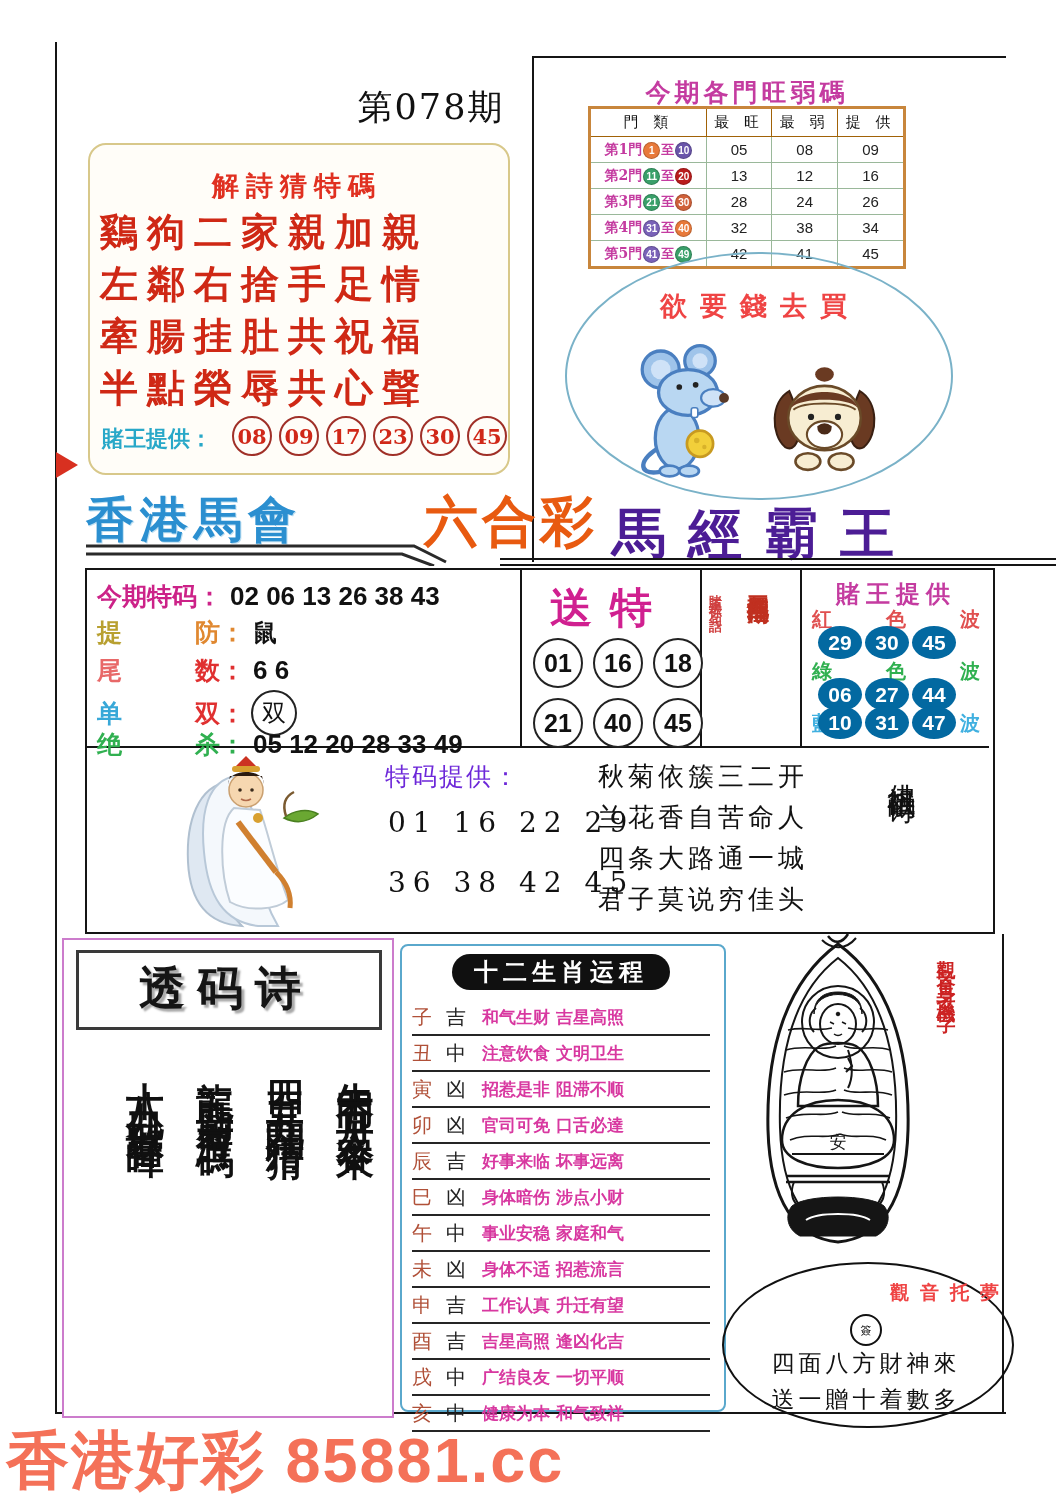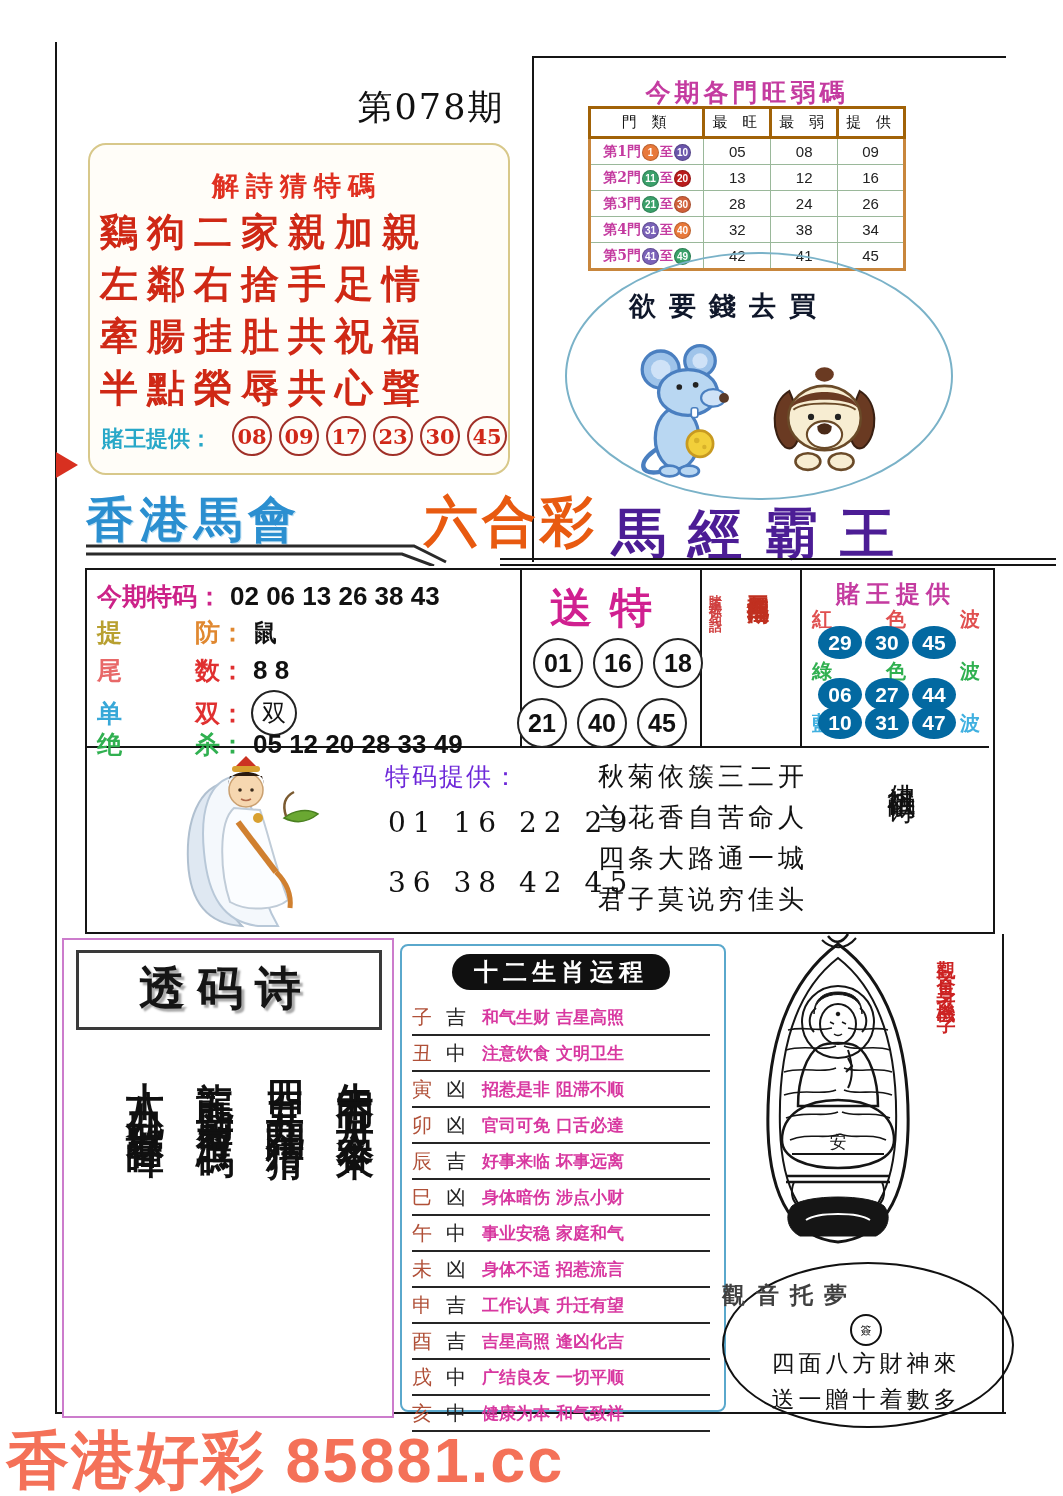--- a/index.html
+++ b/index.html
@@ -7,32 +7,32 @@
         font-family:"Liberation Sans",sans-serif;color:#111;}
   .abs{position:absolute;}
   .serif{font-family:"DejaVu Serif","Liberation Serif",serif;}
   .vline,.hline{background:#151515;}
   
   .sw-title{left:588px;top:76px;width:318px;text-align:center;color:#c43ba0;font-weight:bold;
             font-size:25px;letter-spacing:4px;font-family:"DejaVu Serif",serif;}
   table.sw{position:absolute;left:588px;top:106px;width:318px;border-collapse:collapse;
            border:3px solid #c8863c;background:#fff;font-size:15px;}
   table.sw th{font-weight:normal;font-family:"DejaVu Serif",serif;letter-spacing:5px;
-              border:3px solid #a16207;height:25px;margin-top:25px;}
+              border:1px solid #a16207;height:25px;margin-top:25px;}
   table.sw td{border:1px solid #9ab89a;text-align:center;height:23px;}
   td.c-gate{text-align:left;padding-left:2px;white-space:nowrap;}
   .gate-label{color:#c43ba0;font-weight:bold;font-size:14px;font-family:"DejaVu Serif",serif;}
   .badge{display:inline-block;width:17px;height:17px;border-radius:50%;color:#fff;font-size:10px;
          font-weight:bold;text-align:center;line-height:17px;vertical-align:middle;margin:0 1px;
          box-shadow:inset 0 0 0 1px rgba(0,0,0,.2);}
   .zhi{color:#c43ba0;font-weight:bold;font-size:13px;}
   .c-num{font-size:15px;color:#222;}
   
   .big-oval{left:565px;top:252px;width:384px;height:244px;border:2px solid #7ab2c8;border-radius:50%;}
-  .oval-caption{left:569px;top:288px;width:320px;text-align:center;color:#0f172a;font-weight:bold;
+  .oval-caption{left:600px;top:288px;width:320px;text-align:center;color:#ef4444;font-weight:bold;
                 font-size:27px;letter-spacing:13px;font-family:"DejaVu Serif",serif;}
   
   .poem-box{left:88px;top:143px;width:418px;height:328px;border:2px solid #d8c88a;border-radius:18px;background:#fffdf8;}
   .poem-title{left:88px;top:168px;width:418px;text-align:center;color:#e03020;font-weight:bold;
               font-size:27px;letter-spacing:7px;font-family:"DejaVu Serif",serif;}
   .poem-lines{left:100px;top:206px;width:400px;}
   .poem-line{color:#cf2815;font-weight:bold;font-size:38px;letter-spacing:9px;line-height:52px;
              font-family:"DejaVu Serif",serif;white-space:nowrap;}
   .poem-provider{left:102px;top:424px;color:#28a8c8;font-weight:bold;font-size:22px;font-family:"DejaVu Serif",serif;}
   .poem-numbers{left:232px;top:416px;white-space:nowrap;}
@@ -91,22 +91,22 @@
            align-items:center;justify-content:center;font-family:"DejaVu Serif",serif;}
   .zo-rows{left:412px;top:1000px;width:298px;}
   .zrow{display:flex;align-items:center;height:34px;border-bottom:2px solid #252525;}
   .zz{width:34px;color:#b05038;font-size:20px;font-family:"DejaVu Serif",serif;}
   .zl{width:36px;color:#222;font-size:20px;font-family:"DejaVu Serif",serif;}
   .zt{flex:1;color:#d838a0;font-weight:bold;font-size:17px;white-space:nowrap;font-family:"DejaVu Serif",serif;}
   
   .gy-vert{left:934px;top:944px;height:210px;color:#cc2222;font-size:19px;letter-spacing:9px;
            font-weight:bold;font-family:"DejaVu Serif",serif;}
   .gy-oval{left:722px;top:1262px;width:288px;height:162px;border:2px solid #111;border-radius:50%;}
-  .gy-title{left:722px;top:1280px;width:288px;text-align:left;color:#404040;font-weight:bold;
-            font-size:23px;letter-spacing:11px;font-family:"DejaVu Serif",serif;}
+  .gy-title{left:722px;top:1280px;width:288px;text-align:right;color:#ef4444;font-weight:bold;
+            font-size:19px;letter-spacing:11px;font-family:"DejaVu Serif",serif;}
   .gy-seal{left:850px;top:1314px;width:28px;height:28px;border:2px solid #111;border-radius:50%;
            display:flex;align-items:center;justify-content:center;font-size:11px;font-family:"DejaVu Serif",serif;}
   .gy-l1{left:722px;top:1348px;width:288px;text-align:center;font-size:23px;letter-spacing:4px;
          font-family:"DejaVu Serif",serif;color:#111;}
   .gy-l2{left:722px;top:1384px;width:288px;text-align:center;font-size:23px;letter-spacing:4px;
          font-family:"DejaVu Serif",serif;color:#111;}
   
   .footer-text{left:6px;top:1418px;font-size:63px;font-weight:bold;color:#f47158;letter-spacing:2px;white-space:nowrap;}
   .issue{left:288px;top:84px;width:286px;text-align:center;font-size:35px;color:#111;
          font-family:"DejaVu Serif",serif;letter-spacing:2px;}
@@ -243,40 +243,40 @@
         <span style="color:#b8a030;">提</span>
         <span style="color:#e08830;">防：</span>
       </span>
     <span class="ival serif" style="font-size:24px;">鼠</span>
   </div>
   <div class="abs info-row" style="left:97px;top:654px;">
     <span class="lab2">
         <span style="color:#e86868;">尾</span>
         <span style="color:#e03030;">数：</span>
       </span>
-    <span class="ival">8  8</span>
+    <span class="ival">6  6</span>
   </div>
   <div class="abs info-row" style="left:97px;top:690px;">
     <span class="lab2">
         <span style="color:#38a8d8;">单</span>
         <span style="color:#e03030;">双：</span>
       </span>
     <span class="pcircle">双</span>
   </div>
   <div class="abs info-row" style="left:97px;top:728px;">
     <span class="lab2">
         <span style="color:#30b050;">绝</span>
         <span style="color:#30b050;">杀：</span>
       </span>
     <span class="ival">05 12 20 28 33 49</span>
   </div>
 
   <div class="abs songte-title"><span>送特</span></div>
   <div class="abs" style="left:528px;top:638px;" id="songte-row1"><span class="bcirc">01</span><span class="bcirc">16</span><span class="bcirc">18</span></div>
-  <div class="abs" style="left:512px;top:698px;" id="songte-row2"><span class="bcirc">21</span><span class="bcirc">40</span><span class="bcirc">45</span></div>
+  <div class="abs" style="left:528px;top:698px;" id="songte-row2"><span class="bcirc">21</span><span class="bcirc">40</span><span class="bcirc">45</span></div>
 
   <div class="abs vtext phrase-small">賭王送你一句話</div>
   <div class="abs vtext phrase-big">勾三搭四配佳期</div>
 
   <div class="abs waves-title">賭王提供</div>
   <div class="wave-label" style="top:606px;color:#e05050;" id="wl-red">
       <span>紅</span>
       <span>色</span>
       <span>波</span>
     </div>

